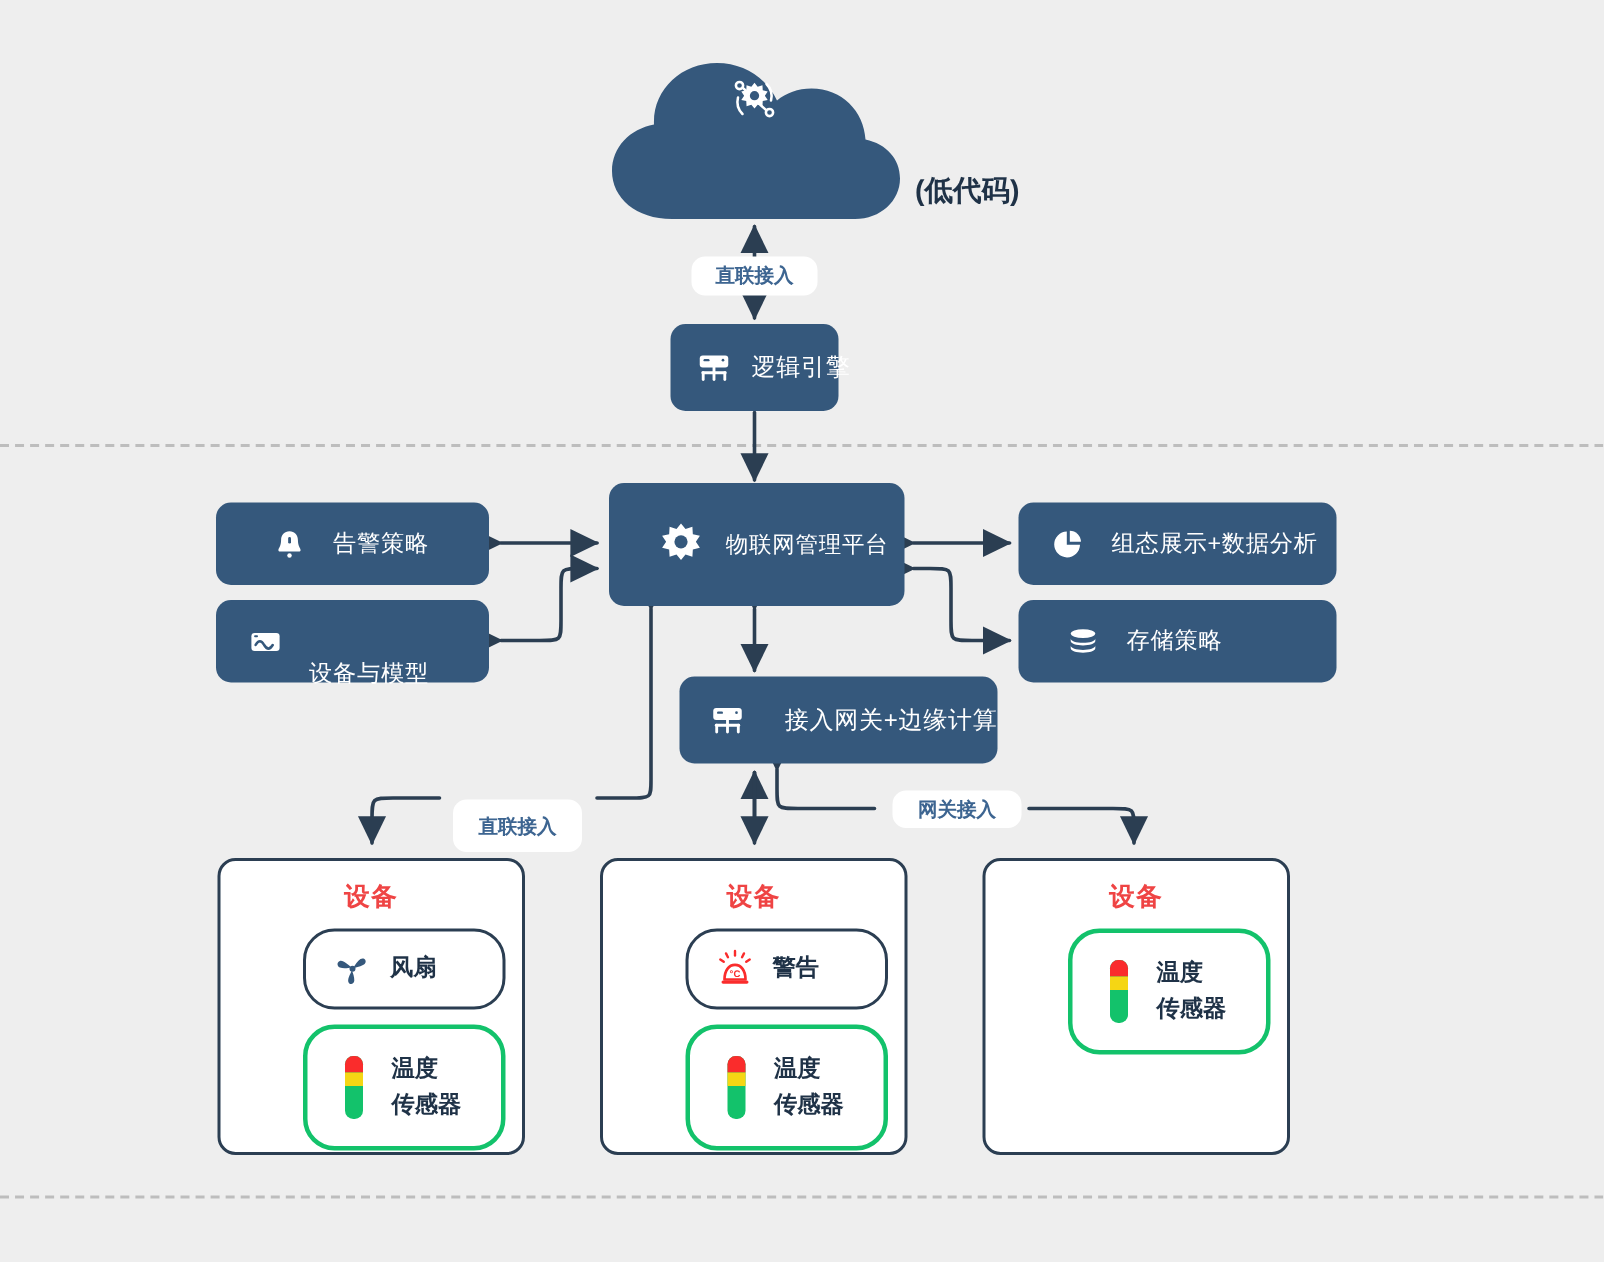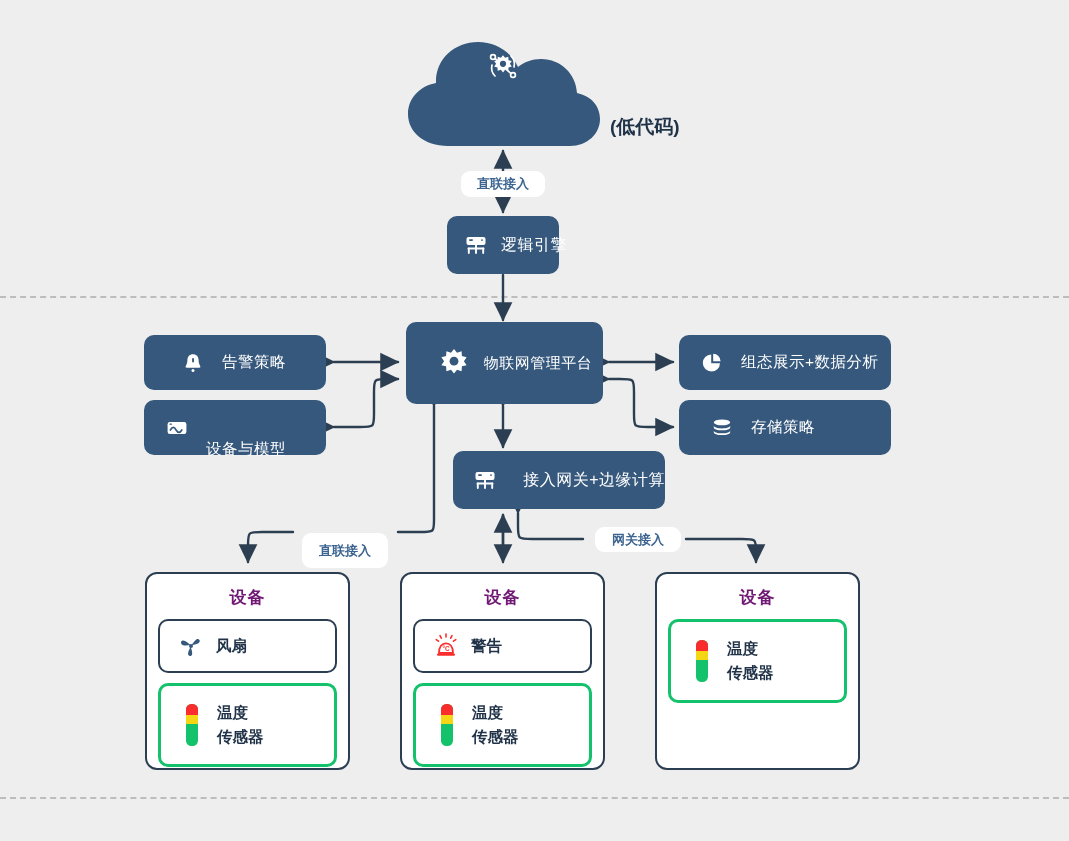--- a/index.html
+++ b/index.html
@@ -77,35 +77,36 @@
   
   .devcard {
     position: absolute;
     background: #ffffff;
     border: 2px solid #2b3e52;
     border-radius: 12px;
     padding: 10px 11px 12px 11px;
   }
   .devcard .title {
     text-align: center;
-    color: #701a75;
+    color: #ef4444;
     font-weight: bold;
     font-size: 17px;
     margin: 2px 0 10px 0;
     letter-spacing: 1px;
   }
   .devrow {
     display: flex;
     align-items: center;
     border: 2px solid #2b3e52;
-    border-radius: 10px;
+    border-radius: 21px;
     background: #ffffff;
     padding: 10px 12px;
     margin-bottom: 10px;
     min-height: 54px;
+    margin-left: 44px;
   }
   .devrow.highlight { border-color: #13c26b; border-width: 3px; min-height: 84px; }
   .devrow:last-child { margin-bottom: 0; }
   .devrow .ico {
     flex: 0 0 38px;
     display: flex;
     align-items: center;
     justify-content: center;
   }
   .devrow .txt {

